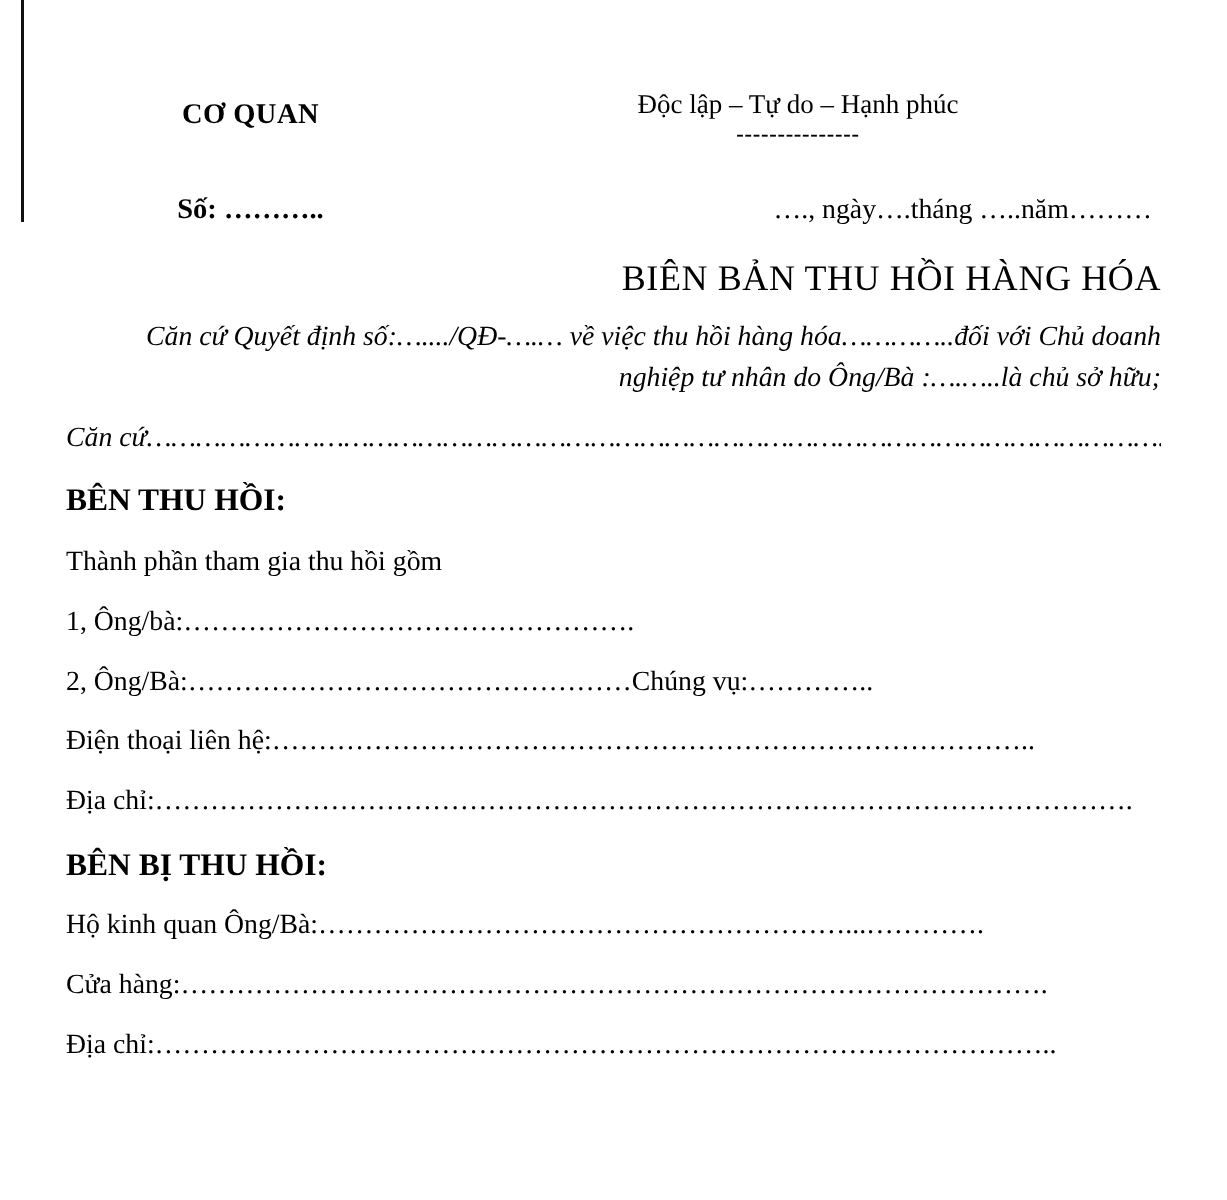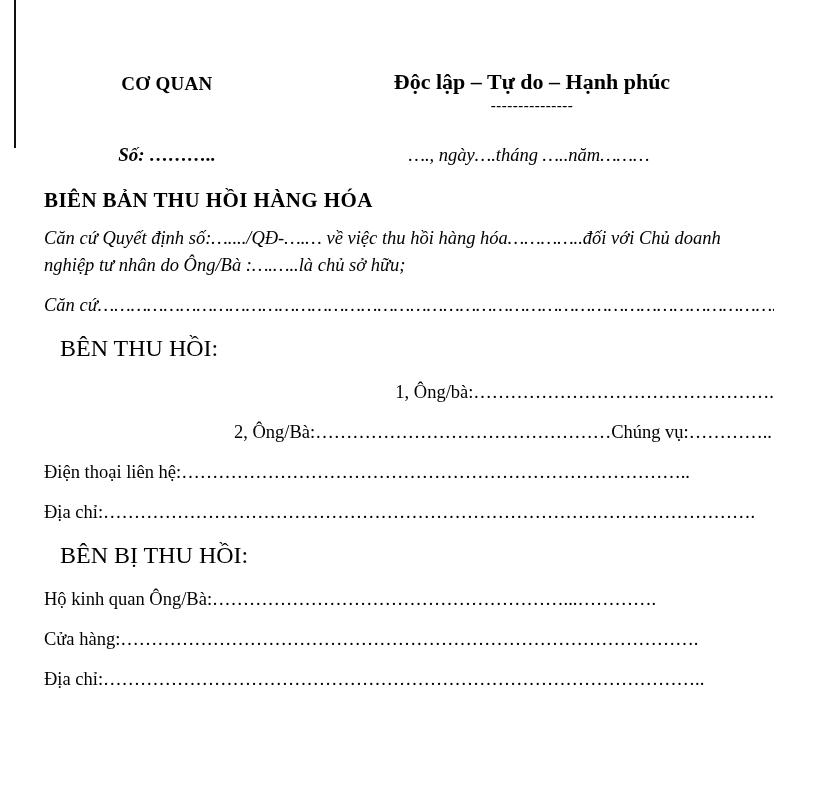--- a/index.html
+++ b/index.html
@@ -51,81 +51,80 @@
     flex: 1;
     text-align: center;
   }
   .national-title {
     font-weight: bold;
     font-size: 21.5px;
     letter-spacing: .2px;
     white-space: nowrap;
   }
   .national-motto {
-    font-weight: bold;
-    font-size: 22px;
-    margin-top: 21px;
+    font-weight: normal;
+    font-size: 18px;
+    margin-top: 11px;
   }
   .motto-rule {
     margin-top: 2px;
     font-size: 15px;
     letter-spacing: .5px;
     font-weight: bold;
   }
 
   
   .numdate {
     display: flex;
     align-items: baseline;
     margin-top: 30px;
   }
   .num {
     width: 246px;
     text-align: center;
     font-weight: bold;
     font-size: 19px;
-    font-style: italic;
   }
   .date {
     flex: 1;
-    text-align: center;
+    text-align: right;
     padding-right: 6px;
-    font-style: italic;
     font-size: 18.5px;
   }
 
   
   .doc-title {
-    text-align: left;
-    font-weight: bold;
-    font-size: 21px;
+    text-align: right;
+    font-weight: normal;
+    font-size: 24px;
     letter-spacing: .4px;
     margin-top: 22px;
   }
 
   
   .body {
     margin-top: 12px;
     font-size: 18.5px;
     line-height: 1.45;
   }
   .p {
     margin: 0 0 13px 0;
   }
   .italic {
     font-style: italic;
+    text-align: right;
   }
   .sect {
-    font-weight: normal;
-    font-size: 24px;
-    margin: 0 0 13px 16px;
+    font-weight: bold;
+    font-size: 21px;
+    margin: 0 0 13px 0;
   }
   .row {
     display: flex;
-    justify-content: flex-end;
+    justify-content: flex-start;
     margin: 12px 0 13px 0;
   }
   .row .left {
     white-space: nowrap;
   }
   .row .right {
     white-space: nowrap;
     padding-right: 2px;
   }
   .clip {
@@ -170,20 +169,21 @@
 
   <div class="body">
 
     <p class="p italic">Căn cứ Quyết định số:…..../QĐ-….… về việc thu hồi hàng hóa…………..đối với Chủ doanh nghiệp tư nhân do Ông/Bà :….…..là chủ sở hữu;</p>
 
     <p class="p italic clip">Căn cứ…………………………………………………………………………………………………………………………;</p>
 
 
     <p class="sect">BÊN THU HỒI:</p>
 
+    <p class="p">Thành phần tham gia thu hồi gồm</p>
 
     <div class="row">
       <span class="left">1, Ông/bà:………………………………………….</span>
     </div>
 
     <div class="row">
       <span class="left">2, Ông/Bà:…………………………………………</span>
       <span class="right">Chúng vụ:…………..</span>
     </div>
 

